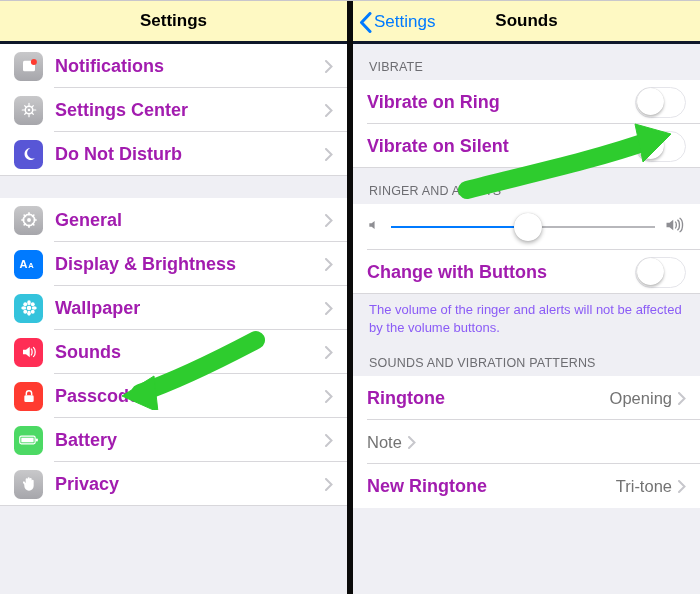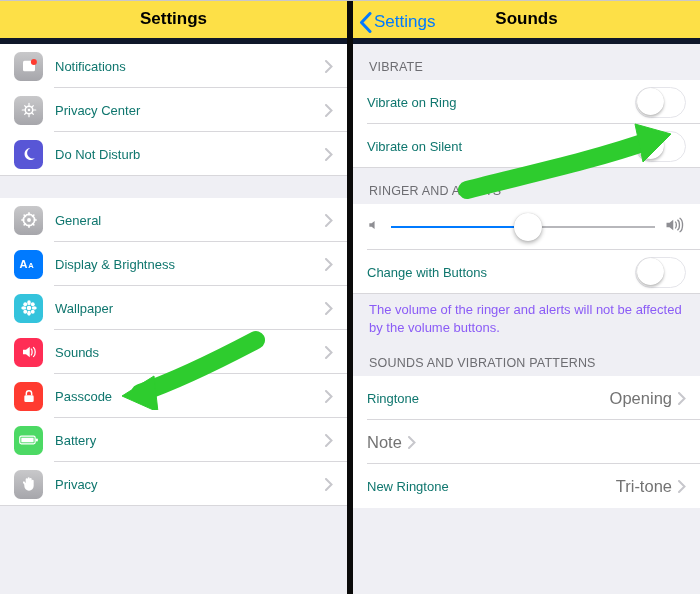--- a/index.html
+++ b/index.html
@@ -16,22 +16,22 @@
       background: #efeff4;
       height: 594px;
       overflow: hidden;
     }
     .panel-left { width: 347px; }
     .divider { width: 6px; background: #0a0a0a; }
     .panel-right { width: 347px; }
 
     .navbar {
       height: 44px;
-      background: #fde047;
-      border-bottom: 6px solid #0f172a;
+      background: #fef9c3;
+      border-bottom: 3px solid #0f172a;
       position: relative;
       display: flex;
       align-items: center;
       justify-content: center;
     }
     .navbar-title { font-size: 17px; font-weight: 600; color: #000; }
     .navbar-back {
       position: absolute;
       left: 6px;
       top: 0;
@@ -92,21 +92,21 @@
       background: #c8c7cc; transform: scaleY(0.7);
     }
 
     .icon-box {
       width: 29px; height: 29px; border-radius: 6.5px;
       display: flex; align-items: center; justify-content: center;
       margin-right: 12px;
       flex-shrink: 0;
       color: #fff;
     }
-    .label { font-size: 13px; color: #0f766e; flex: 1; }
+    .label { font-size: 18px; color: #a21caf; flex: 1; font-weight: bold; }
     .detail { font-size: 16.5px; color: #737373; margin-right: 6px; }
     .chevron { flex-shrink: 0; }
     .chevron svg { display: block; }
 
     .toggle {
       width: 51px; height: 31px; border-radius: 16px;
       background: #fff;
       border: 1.5px solid #e5e5ea;
       position: relative;
       flex-shrink: 0;
@@ -164,21 +164,21 @@
           </span>
       </div>
       <div class="row row-sep">
         <div class="icon-box" style="background:linear-gradient(180deg,#c8c8ca,#a6a6ab);">
           <svg width="18" height="18" viewBox="0 0 24 24">
               <circle cx="12" cy="12" r="5" fill="none" stroke="#fff" stroke-width="2"></circle>
               <circle cx="12" cy="12" r="1.7" fill="#fff"></circle>
               <path d="M12 3v3M12 18v3M6.3 6.3l2.1 2.1M15.6 15.6l2.1 2.1M3 12h3M18 12h3M6.3 17.7l2.1-2.1M15.6 8.4l2.1-2.1" stroke="#fff" stroke-width="1.6" stroke-linecap="round"></path>
             </svg>
         </div>
-        <div class="label">Privacy Center</div>
+        <div class="label">Settings Center</div>
         <span class="chevron">
             <svg width="8" height="13" viewBox="0 0 8 13">
               <path d="M1 1l5.5 5.5L1 12" stroke="#c7c7cc" stroke-width="2" fill="none" stroke-linecap="round"></path>
             </svg>
           </span>
       </div>
       <div class="row row-border-bottom-full">
         <div class="icon-box" style="background:#5856d6;">
           <svg width="16" height="16" viewBox="0 0 24 24">
               <path d="M14 3a9 9 0 1 0 7 15 7.5 7.5 0 0 1-7-15z" fill="#fff"></path>

